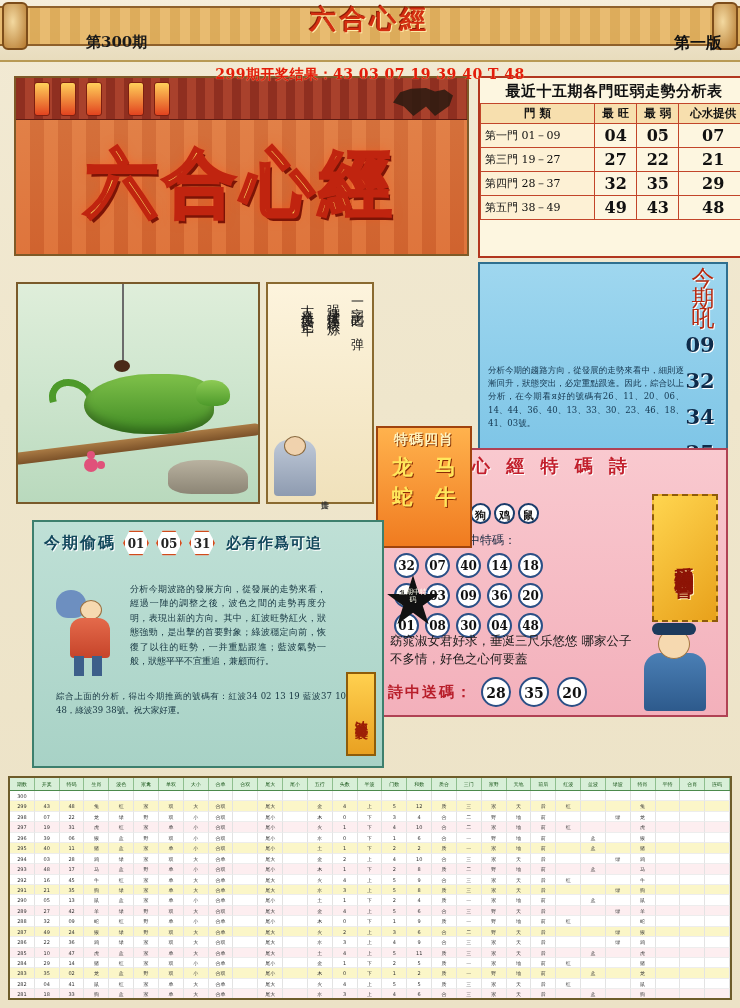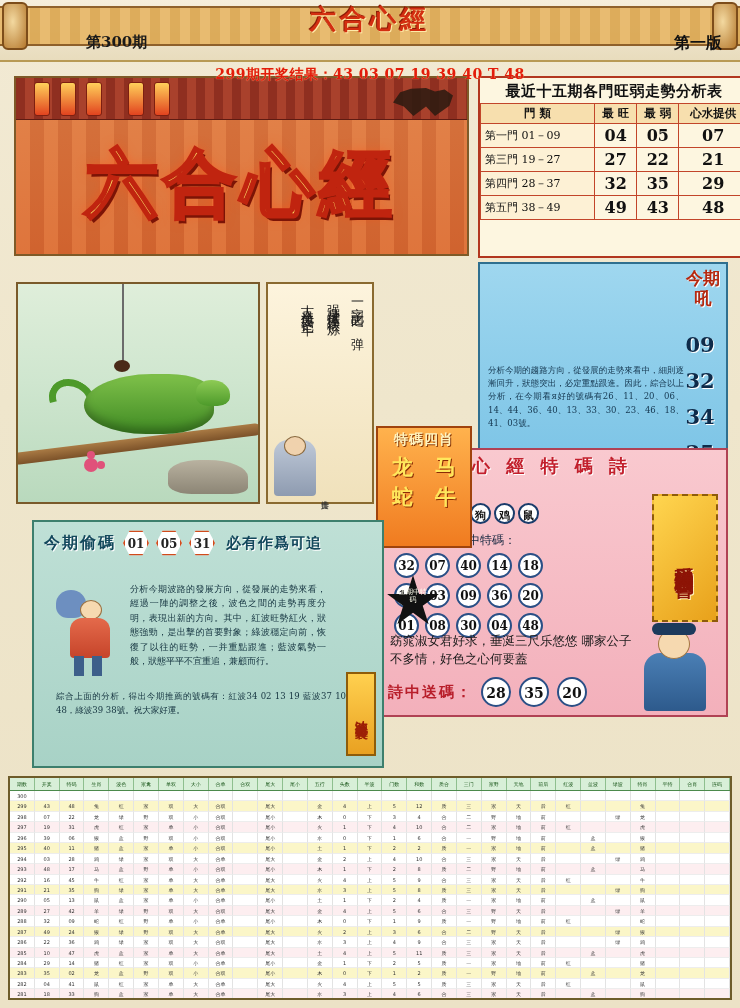--- a/index.html
+++ b/index.html
@@ -135,21 +135,21 @@
 
   
   .forecast {
     position:absolute; left:478px; top:262px; width:250px; height:204px;
     background:linear-gradient(180deg,#9fd7ef,#7cc4e6);
     border:2px solid #2f6f8f;
   }
   .forecast-vtitle {
     position:absolute; right:6px; top:4px; width:34px;
     font-family:"DejaVu Serif", serif;
-    font-size:17px; font-weight:bold; color:#b5280f;
+    font-size:23px; font-weight:normal; color:#b5280f;
     text-align:center; line-height:20px;
     text-shadow:1px 1px 0 #fff;
   }
   .forecast-nums {
     position:absolute; right:6px; top:68px; width:40px;
     text-align:center;
   }
   .forecast-nums div {
     font-family:"DejaVu Serif", serif;
     font-size:21px; font-weight:bold; color:#0e2b4a;

